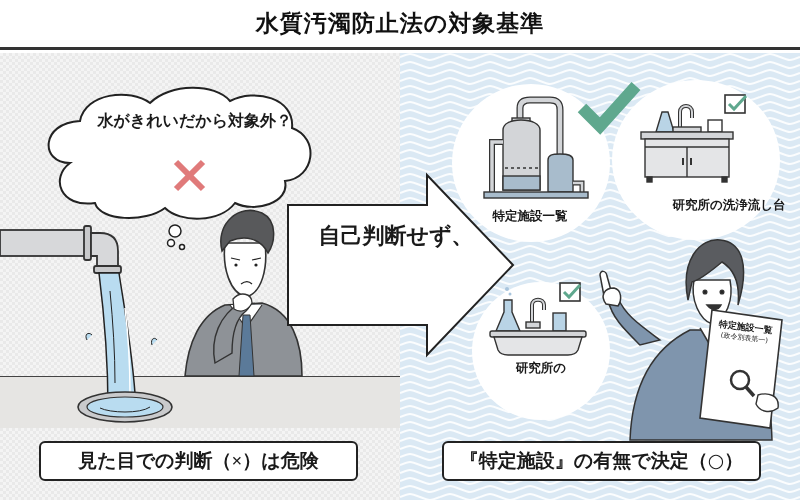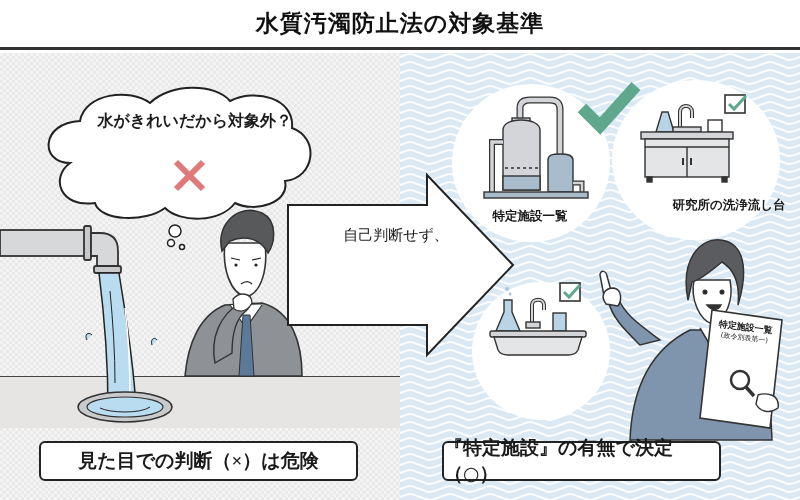--- a/index.html
+++ b/index.html
@@ -17,21 +17,21 @@
     background-size: 6px 6px; background-position: 0 0, 3px 3px; }
   .floor { position: absolute; left: 0; top: 323px; width: 400px; height: 52px; background: #e6e5e3; border-top: 1px solid #444; }
 
   .panel-right { position: absolute; left: 400px; top: 53px; width: 400px; height: 447px; background: #dbe9f4; overflow: hidden; }
   .panel-right svg.waves { position: absolute; left: 0; top: 0; }
 
   .abs { position: absolute; }
 
   .cloud-text { position: absolute; left: 52px; top: 111px; width: 240px; text-align: right; font-size: 16px; font-weight: bold; color: #1a1a1a; }
 
-  .arrow-text { position: absolute; left: 296px; top: 222px; width: 200px; text-align: center; font-size: 15px; font-weight: normal; line-height: 27px; color: #1a1a1a; }
+  .arrow-text { position: absolute; left: 296px; top: 222px; width: 200px; text-align: center; font-size: 22px; font-weight: bold; line-height: 27px; color: #1a1a1a; }
 
   .circle { position: absolute; background: #ffffff; border-radius: 50%; }
   .label { position: absolute; text-align: center; font-size: 12.5px; font-weight: bold; color: #1a1a1a; line-height: 17px; }
 
   .bottom-box { position: absolute; top: 441px; height: 40px; background: #fff; border: 2px solid #222; border-radius: 6px; display: flex; align-items: center; justify-content: center; font-size: 19px; font-weight: bold; color: #1a1a1a; }
 </style>
 </head>
 <body>
 
 <div class="title-bar">
@@ -197,20 +197,21 @@
 </svg>
 
 <div class="abs" style="left:713px;top:322px;width:64px;transform:rotate(7deg);text-align:center;">
   <div style="font-size:9px;font-weight:bold;line-height:11px;">特定施設一覧</div>
   <div style="font-size:7px;line-height:10px;">(政令別表第一)</div>
 </div>
 
 <div class="label" style="left:466px;top:207px;width:128px;">特定施設一覧</div>
 <div class="label" style="left:648px;top:196px;width:162px;">研究所の洗浄流し台</div>
 <div class="label" style="left:480px;top:359px;width:122px;">
+  <div>研究所の</div>
 </div>
 
 <div class="bottom-box" style="left:39px;width:319px;font-family:Liberation Serif, serif;">
   <span>見た目での判断（×）は危険</span>
 </div>
-<div class="bottom-box" style="left:442px;width:279px;">
+<div class="bottom-box" style="left:442px;width:319px;">
   <span>『特定施設』の有無で決定（○）</span>
 </div>
 
 </body></html>

